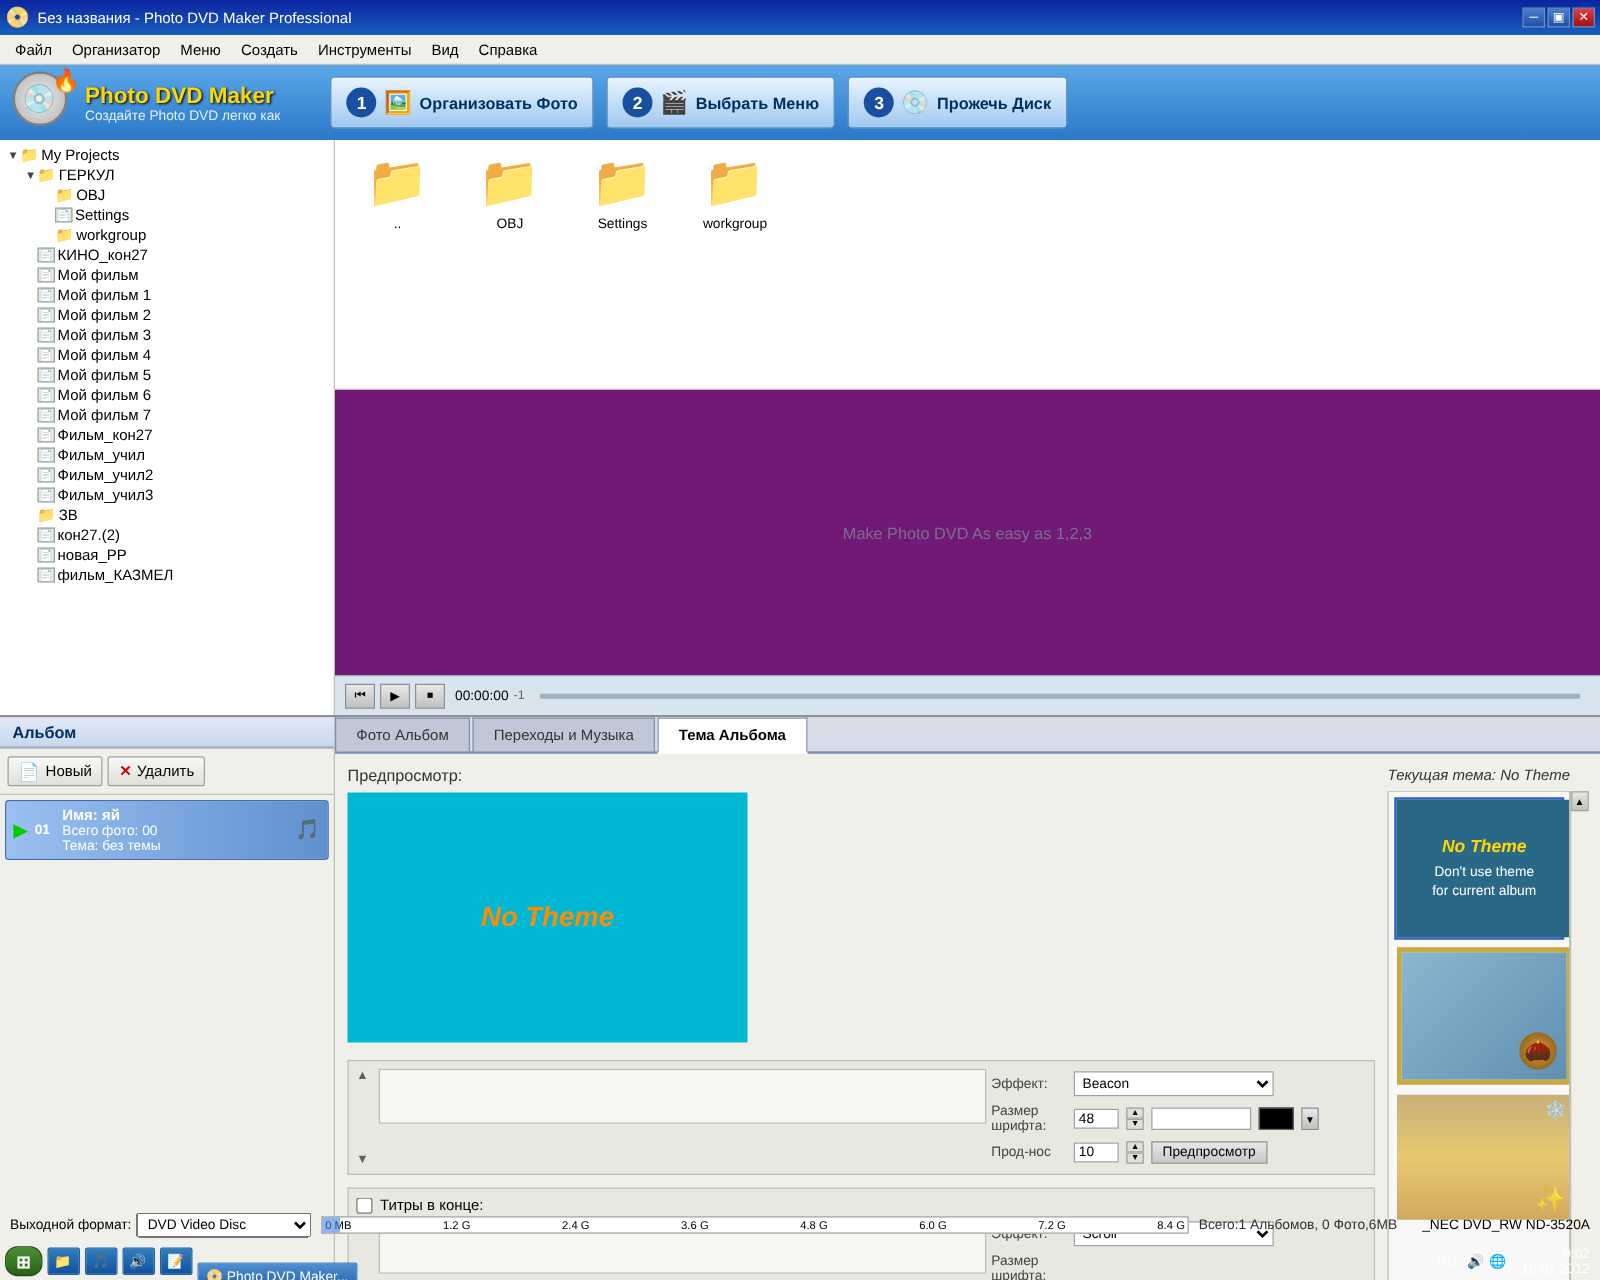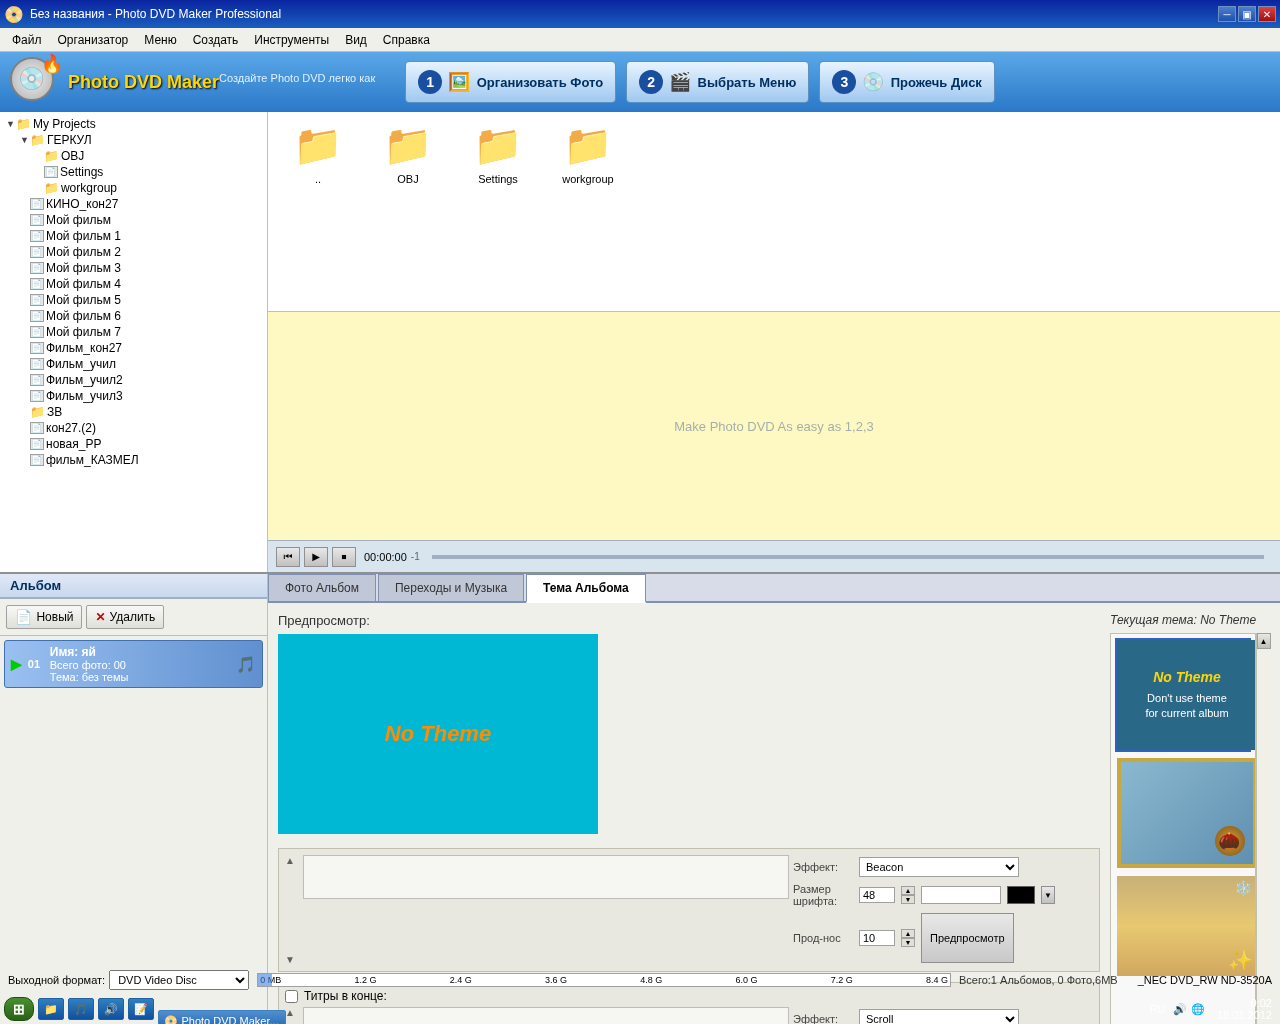--- a/index.html
+++ b/index.html
@@ -10,41 +10,41 @@
     #title-bar .title { color: white; font-size: 12px; display: flex; align-items: center; gap: 6px; }
     #title-bar .window-controls { display: flex; gap: 2px; }
     #title-bar .win-btn { width: 18px; height: 16px; display: flex; align-items: center; justify-content: center; color: white; font-size: 10px; cursor: pointer; border: 1px solid #7090c0; background: linear-gradient(to bottom, #4a7fcc, #2050aa); }
     
     
     #menu-bar { background: #f0f0ea; height: 24px; display: flex; align-items: center; padding: 0 4px; border-bottom: 1px solid #c0c0b0; }
     #menu-bar .menu-item { padding: 2px 8px; cursor: pointer; font-size: 12px; color: #000; }
     
     
     #app-header { background: linear-gradient(to bottom, #5ba8e8, #2a78c8); height: 60px; display: flex; align-items: center; padding: 0 10px; gap: 10px; }
-    #app-logo { display: flex; color: white; margin-right: 10px; }
+    #app-logo { display: flex; flex-direction: column; color: white; margin-right: 20px; }
     #app-logo .logo-title { font-size: 18px; font-weight: bold; color: #ffd700; text-shadow: 1px 1px 2px #000; }
     #app-logo .logo-subtitle { font-size: 11px; color: #e0f0ff; }
     .step-btn { display: flex; align-items: center; gap: 6px; background: linear-gradient(to bottom, #e8f4ff, #a0c8f0); border: 1px solid #6090c0; border-radius: 4px; padding: 4px 12px; cursor: pointer; color: #003060; font-size: 13px; font-weight: bold; height: 42px; }
     .step-btn .step-num { width: 24px; height: 24px; border-radius: 50%; background: #1a4fa0; color: white; display: flex; align-items: center; justify-content: center; font-size: 14px; font-weight: bold; flex-shrink: 0; }
     .step-btn .step-icon { font-size: 18px; }
     
     
     #left-panel { width: 268px; background: white; border-right: 1px solid #c0c0b0; display: flex; flex-direction: column; }
     #tree-area { flex: 1; overflow-y: auto; padding: 4px; }
     .tree-item { display: flex; align-items: center; padding: 1px 2px; cursor: pointer; font-size: 12px; white-space: nowrap; }
     
     
     #right-panel { flex: 1; display: flex; flex-direction: column; }
     #file-browser { background: white; flex: 0 0 auto; height: 200px; padding: 10px; display: flex; flex-wrap: wrap; gap: 10px; align-content: flex-start; overflow: hidden; border-bottom: 1px solid #c0c0b0; }
     .file-item { display: flex; flex-direction: column; align-items: center; gap: 4px; cursor: pointer; width: 80px; }
     .file-item .folder-big { font-size: 40px; color: #f0c030; }
     .file-item .file-label { font-size: 11px; text-align: center; }
     
     
-    #preview-area { flex: 1; background: #fef9c3; display: flex; align-items: center; justify-content: center; position: relative; }
+    #preview-area { flex: 1; background: #701a75; display: flex; align-items: center; justify-content: center; position: relative; }
     #preview-watermark { color: #8090a0; font-size: 13px; opacity: 0.7; }
     
     
     #transport { background: #d8e4ee; height: 32px; display: flex; align-items: center; padding: 0 8px; gap: 4px; border-top: 1px solid #a0b0c0; }
     .transport-btn { width: 24px; height: 20px; background: linear-gradient(to bottom, #e8e8e8, #c0c0c0); border: 1px solid #909090; cursor: pointer; display: flex; align-items: center; justify-content: center; font-size: 10px; }
     #timecode { font-size: 11px; margin-left: 4px; }
     #transport-slider { flex: 1; height: 4px; background: #a0b0c0; margin: 0 8px; position: relative; }
     
     
     #album-panel { width: 268px; background: #f0f0ea; border-right: 1px solid #c0c0b0; display: flex; flex-direction: column; }
@@ -73,21 +73,21 @@
     #theme-preview-box { width: 320px; height: 200px; background: #00b8d4; display: flex; align-items: center; justify-content: center; }
     #theme-preview-text { color: #ff8c00; font-size: 22px; font-style: italic; font-weight: bold; }
     
     #theme-controls { display: flex; flex-direction: column; gap: 6px; margin-top: 10px; }
     .effect-row { display: flex; align-items: center; gap: 6px; margin: 2px 0; }
     .effect-label { font-size: 11px; color: #444; width: 60px; }
     .effect-select { border: 1px solid #a0a0a0; background: white; padding: 2px; font-size: 11px; width: 160px; }
     .effect-num { width: 36px; border: 1px solid #a0a0a0; padding: 1px 3px; font-size: 11px; }
     .effect-color { width: 28px; height: 18px; background: black; border: 1px solid #606060; cursor: pointer; }
     .effect-color-btn { width: 14px; height: 18px; background: linear-gradient(to bottom, #e8e8e8, #c0c0c0); border: 1px solid #909090; cursor: pointer; display: flex; align-items: center; justify-content: center; font-size: 8px; }
-    .preview-btn { padding: 18px 8px; background: linear-gradient(to bottom, #e8e8e8, #c8c8c8); border: 1px solid #909090; cursor: pointer; font-size: 11px; }
+    .preview-btn { padding: 2px 8px; background: linear-gradient(to bottom, #e8e8e8, #c8c8c8); border: 1px solid #909090; cursor: pointer; font-size: 11px; }
     .ctrl-group { background: #e8e8e0; border: 1px solid #c0c0b0; padding: 6px; margin-top: 4px; }
     .scroll-arrow { width: 12px; font-size: 10px; color: #606060; cursor: pointer; display: flex; align-items: center; }
     
     
     #theme-thumbnails { width: 160px; display: flex; flex-direction: column; }
     #current-theme-label { font-size: 12px; margin-bottom: 6px; color: #333; font-style: italic; }
     #thumbnail-list { flex: 1; overflow-y: auto; display: flex; flex-direction: column; gap: 4px; border: 1px solid #c0c0b0; padding: 4px; background: #f8f8f8; }
     .theme-thumb { border: 2px solid transparent; cursor: pointer; }
     .theme-thumb.selected { border-color: #3060c0; }
     .theme-thumb-no { background: #2a6888; display: flex; flex-direction: column; align-items: center; justify-content: center; height: 110px; width: 140px; }

